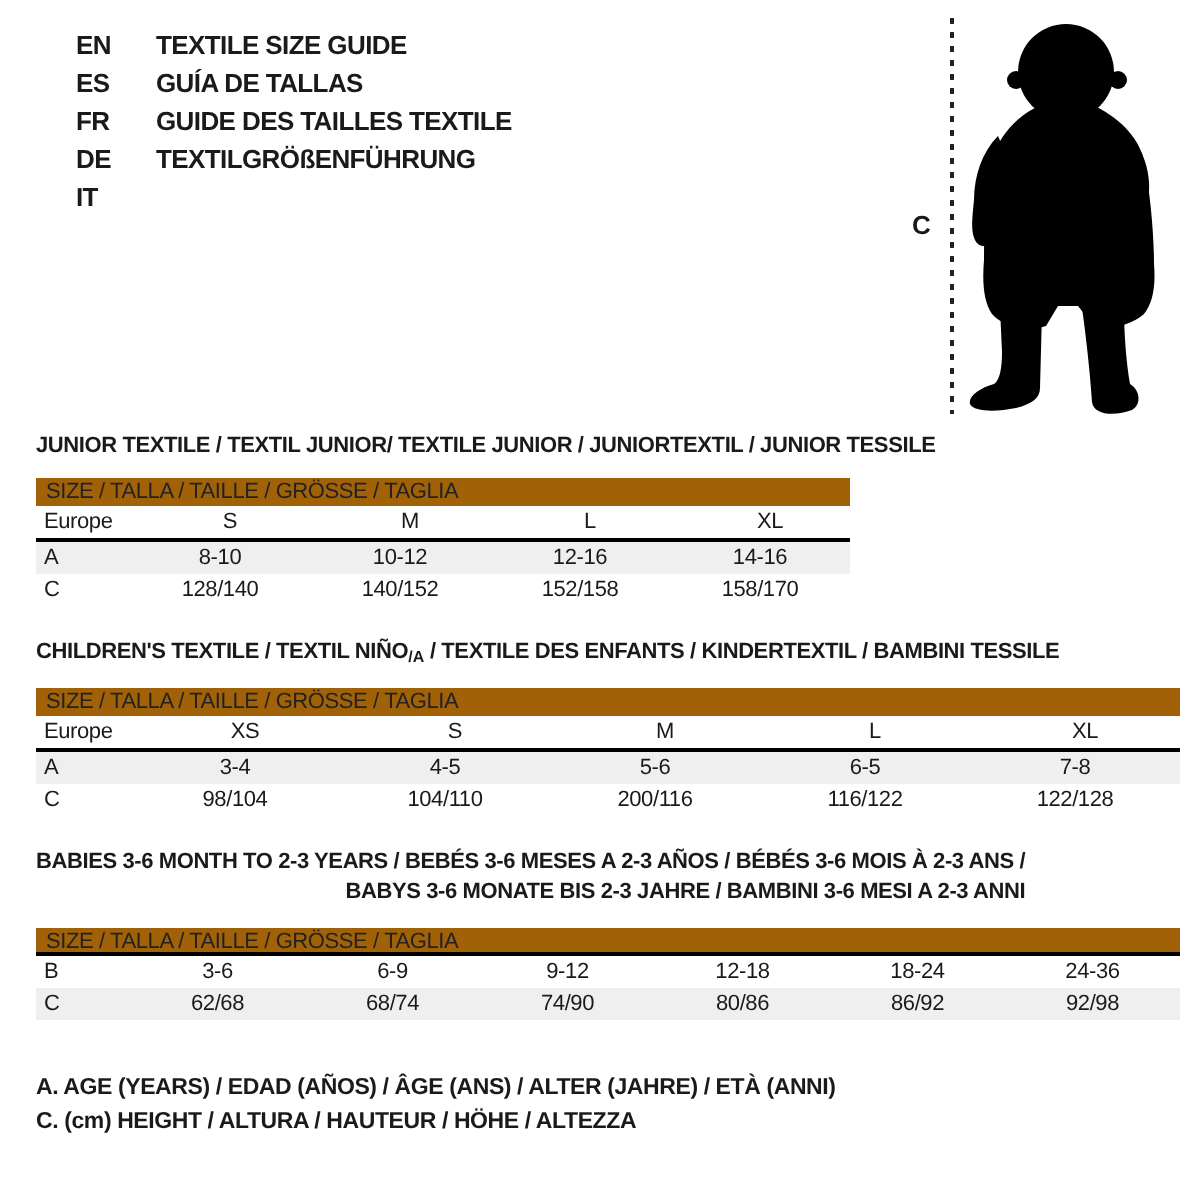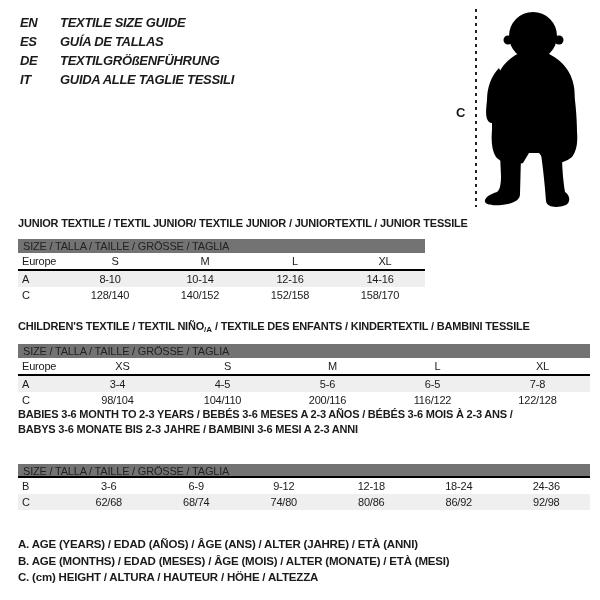--- a/index.html
+++ b/index.html
@@ -2,44 +2,44 @@
 <html><head>
 <meta charset="utf-8">
 <style>
   html,body { margin:0; padding:0; background:#fff; }
   .page {
     position:relative; width:600px; height:600px; background:#ffffff;
     font-family:"Liberation Sans", sans-serif; color:#1a1a1a; overflow:hidden;
   }
 
   
-  .langs { position:absolute; top:13px; left:20px;font-style:italic; }
+  .langs { position:absolute; top:13px; left:38px; }
   .lang-row { display:flex; height:19px; align-items:center;
               font-weight:bold; font-size:13px; letter-spacing:-0.3px; }
   .lang-code { width:40px; }
 
   
   .guide-line {
     position:absolute; left:475px; top:9px; width:2px; height:198px;
     background-image:repeating-linear-gradient(to bottom,#222 0px,#222 3px,transparent 3px,transparent 7px);
   }
   .figure-c { position:absolute; left:456px; top:105px; font-weight:bold; font-size:13px; }
   .baby { position:absolute; left:483px; top:6px; }
 
   
   .sec-title { position:absolute; left:18px; font-size:11px; font-weight:bold;
-               letter-spacing:-0.2px; white-space:nowrap; }
+               letter-spacing:-0.2px; white-space:nowrap;text-align:right; }
   .t-sub { font-size:8px; vertical-align:-2px; letter-spacing:0; }
   .title2line { line-height:15px; white-space:nowrap; }
 
   
   .sizetable { position:absolute; left:18px; }
   .w-narrow { width:407px; }
   .w-wide   { width:572px; }
-  .size-bar { height:14px; background:#737373; font-size:11px; line-height:14px;
+  .size-bar { height:14px; background:#a16207; font-size:11px; line-height:14px;
               padding-left:5px; color:#222; letter-spacing:-0.2px; box-sizing:border-box; }
   .size-bar.rule { border-bottom:2px solid #000; }
   .trow { display:flex; height:16px; align-items:center; font-size:11px; letter-spacing:-0.2px; }
   .trow.shaded { background:#efefef; }
   .trow.rule { border-bottom:2px solid #000;gap:10px; }
   .tlabel { width:47px; padding-left:4px; box-sizing:border-box; }
   .tcell { flex:1; text-align:center; }
 
   
   .notes { position:absolute; left:18px; top:536px; font-size:11.5px; font-weight:bold;
@@ -53,26 +53,29 @@
   <div class="langs">
     <div class="lang-row">
       <span class="lang-code">EN</span>
       <span>TEXTILE SIZE GUIDE</span>
     </div>
     <div class="lang-row">
       <span class="lang-code">ES</span>
       <span>GUÍA DE TALLAS</span>
     </div>
     <div class="lang-row">
+      <span class="lang-code">FR</span>
+      <span>GUIDE DES TAILLES TEXTILE</span>
+    </div>
+    <div class="lang-row">
       <span class="lang-code">DE</span>
       <span>TEXTILGRÖßENFÜHRUNG</span>
     </div>
     <div class="lang-row">
       <span class="lang-code">IT</span>
-      <span>GUIDA ALLE TAGLIE TESSILI</span>
     </div>
   </div>
 
   <div class="guide-line"></div>
   <div class="figure-c">C</div>
   <svg class="baby" width="112" height="206" viewBox="0 0 112 206" fill="#000">
     <ellipse cx="50" cy="30" rx="24" ry="24"></ellipse>
     <circle cx="25" cy="34" r="4.5"></circle>
     <circle cx="76" cy="34" r="4.5"></circle>
     <path d="M39,46 L62,46 C76,52 86,62 89,74 C92,90 94,110 94,126 C95,138 93,146 89,151 C82,157 71,159 64,157 L56,147 L46,147 L40,157 C31,160 18,157 13,151 C9,145 8,136 9,124 C9,106 10,88 13,74 C17,60 28,50 39,46 Z"></path>
@@ -88,21 +91,21 @@
     <div class="trow rule">
       <div class="tlabel">Europe</div>
       <div class="tcell">S</div>
       <div class="tcell">M</div>
       <div class="tcell">L</div>
       <div class="tcell">XL</div>
     </div>
     <div class="trow shaded">
       <div class="tlabel">A</div>
       <div class="tcell">8-10</div>
-      <div class="tcell">10-14</div>
+      <div class="tcell">10-12</div>
       <div class="tcell">12-16</div>
       <div class="tcell">14-16</div>
     </div>
     <div class="trow">
       <div class="tlabel">C</div>
       <div class="tcell">128/140</div>
       <div class="tcell">140/152</div>
       <div class="tcell">152/158</div>
       <div class="tcell">158/170</div>
     </div>
@@ -132,45 +135,44 @@
     <div class="trow">
       <div class="tlabel">C</div>
       <div class="tcell">98/104</div>
       <div class="tcell">104/110</div>
       <div class="tcell">200/116</div>
       <div class="tcell">116/122</div>
       <div class="tcell">122/128</div>
     </div>
   </div>
 
-  <div class="sec-title title2line" style="top:407px">
+  <div class="sec-title title2line" style="top:424px">
     <div>BABIES 3-6 MONTH TO 2-3 YEARS / BEBÉS 3-6 MESES A 2-3 AÑOS / BÉBÉS 3-6 MOIS À 2-3 ANS /</div>
     <div>BABYS 3-6 MONATE BIS 2-3 JAHRE / BAMBINI 3-6 MESI A 2-3 ANNI</div>
   </div>
   <div class="sizetable w-wide" style="top:464px">
     <div class="size-bar rule">SIZE / TALLA / TAILLE / GRÖSSE / TAGLIA</div>
     <div class="trow">
       <div class="tlabel">B</div>
       <div class="tcell">3-6</div>
       <div class="tcell">6-9</div>
       <div class="tcell">9-12</div>
       <div class="tcell">12-18</div>
       <div class="tcell">18-24</div>
       <div class="tcell">24-36</div>
     </div>
     <div class="trow shaded">
       <div class="tlabel">C</div>
       <div class="tcell">62/68</div>
       <div class="tcell">68/74</div>
-      <div class="tcell">74/80</div>
+      <div class="tcell">74/90</div>
       <div class="tcell">80/86</div>
       <div class="tcell">86/92</div>
       <div class="tcell">92/98</div>
     </div>
   </div>
 
   <div class="notes">
     <div>A. AGE (YEARS) / EDAD (AÑOS) / ÂGE (ANS) / ALTER (JAHRE) / ETÀ (ANNI)</div>
-    <div>B. AGE (MONTHS) / EDAD (MESES) / ÂGE (MOIS) / ALTER (MONATE) / ETÀ (MESI)</div>
     <div>C. (cm) HEIGHT / ALTURA / HAUTEUR / HÖHE / ALTEZZA</div>
   </div>
 
 </div>
 
 </body></html>

